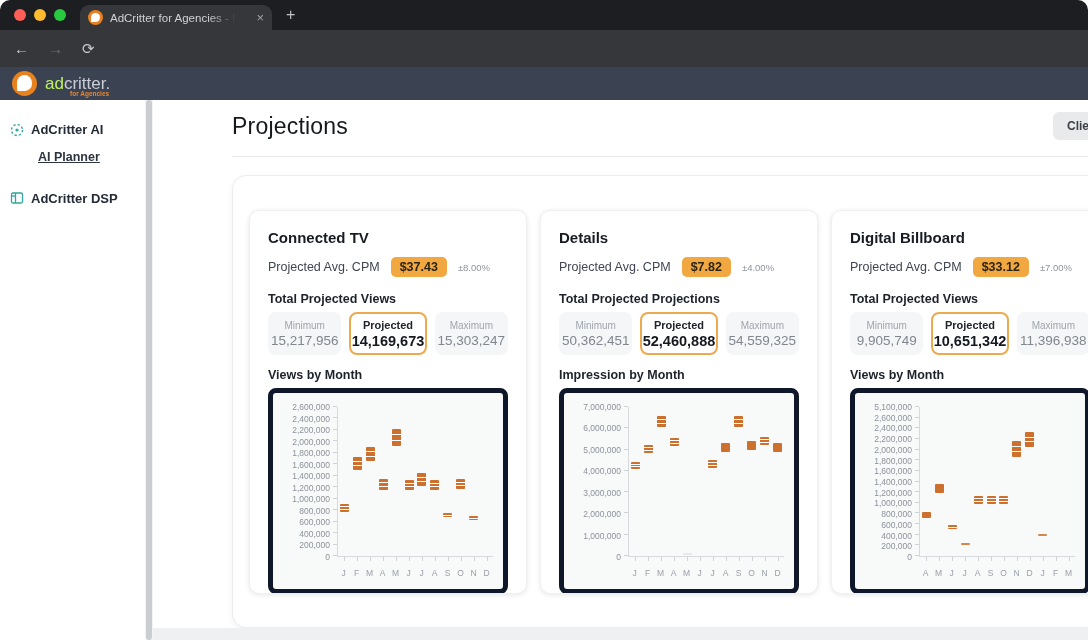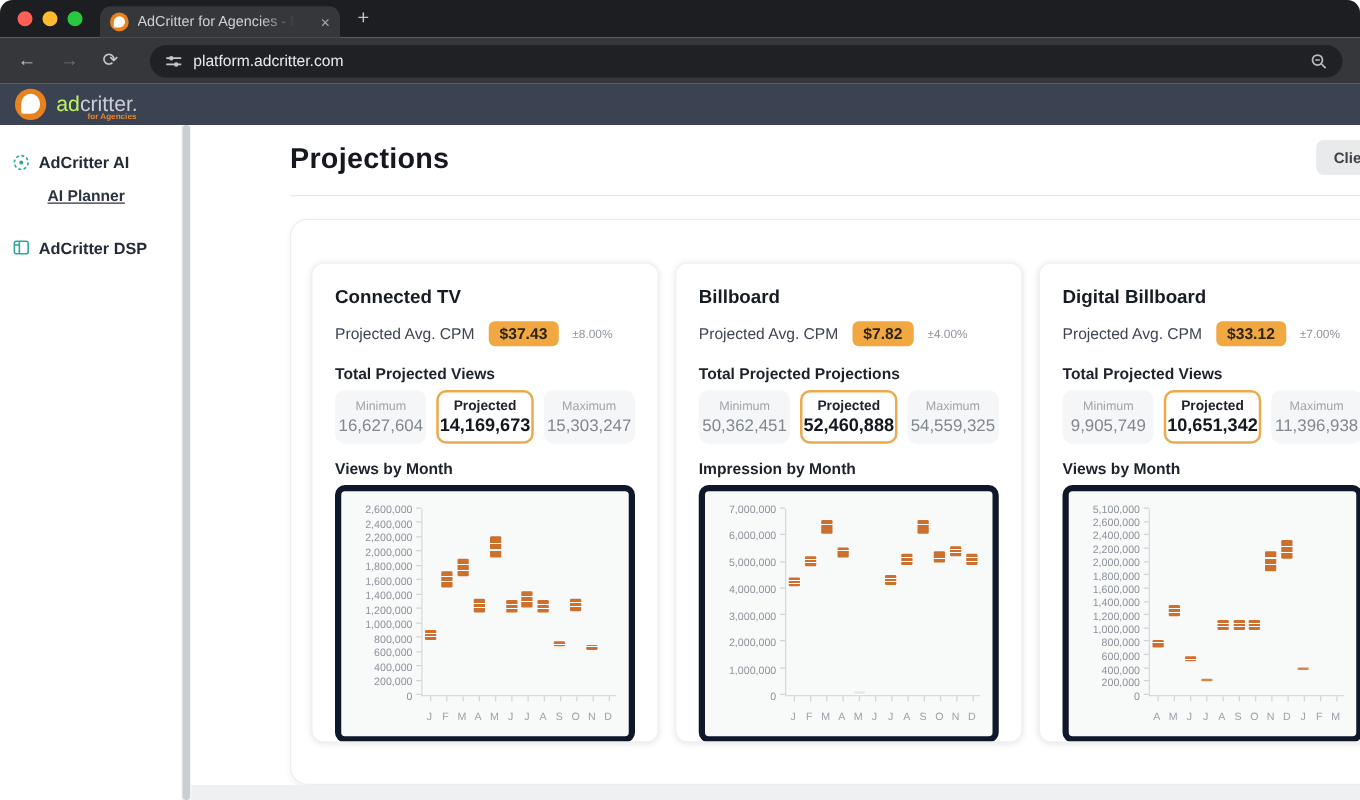--- a/index.html
+++ b/index.html
@@ -54,21 +54,21 @@
   .client-link { margin-top:9px; text-align:right; font-size:10.5px; font-weight:bold; color:#e8872e; }
   .side-section { margin:22px 0 0 10px; }
   .side-title { display:flex; align-items:center; gap:7px; font-size:13px; font-weight:bold; color:#232b36; }
   .side-items { margin:10px 0 0 28px; }
   .side-items .itm { font-size:12.5px; color:#2c3440; margin-bottom:10px; line-height:1.75; }
   .itm.em { font-weight:bold; text-decoration:underline; }
   .ic-db, .ic-ai, .ic-dsp { flex:0 0 14px; }
 
   
   .page-head { position:relative; height:57px; }
-  .page-title { position:absolute; left:79px; top:13px; font-size:23px; font-weight:bold; color:#15181d; letter-spacing:.2px; }
+  .page-title { position:absolute; left:79px; top:13px; font-size:23px; font-weight:normal; color:#15181d; letter-spacing:.2px; }
   .client-btn { position:absolute; left:900px; top:12px; background:#e9eaec; border:none; border-radius:6px;
     padding:7px 14px; font-size:12px; font-weight:600; color:#3c4148; font-family:inherit; white-space:nowrap; }
   .head-divider { position:absolute; left:79px; right:-60px; top:56px; height:1px; background:#e7e8ea; }
 
   
   .panel { position:absolute; left:79px; top:75px; width:908px; height:453px; background:#fff;
     border:1px solid #ebedf0; border-radius:14px; box-shadow:0 2px 6px rgba(16,24,40,.05); }
   .cards { display:flex; gap:13px; padding:34px 16px 0; }
   .card { width:278px; flex:0 0 278px; height:384px; background:#fff; border:1px solid #f0f0f2; border-radius:10px;
     box-shadow:0 1px 5px rgba(20,24,33,.10); padding:18px; overflow:hidden; }
@@ -118,37 +118,20 @@
     <span class="tab-title">AdCritter for Agencies - Mast</span>
     <span class="tab-close">×</span>
   </div>
   <span class="newtab">+</span>
 </div>
 
 <div class="toolbar">
   <span class="nav-ic">←</span>
   <span class="nav-ic fwd">→</span>
   <span class="nav-ic">⟳</span>
-  <div class="urlbar">
-    <svg width="14" height="14" viewBox="0 0 14 14">
-      <g stroke="#c3c6c9" stroke-width="1.4" fill="none">
-        <line x1="1" y1="4.5" x2="13" y2="4.5"></line>
-          <line x1="1" y1="9.5" x2="13" y2="9.5"></line>
-      </g>
-      <circle cx="5" cy="4.5" r="1.8" fill="#c3c6c9"></circle>
-        <circle cx="9" cy="9.5" r="1.8" fill="#c3c6c9"></circle>
-    </svg>
-    <span class="url-text">platform.adcritter.com</span>
-    <span class="url-spacer"></span>
-    <svg width="14" height="14" viewBox="0 0 14 14">
-      <circle cx="6" cy="6" r="4" fill="none" stroke="#b9bcbf" stroke-width="1.4"></circle>
-      <line x1="9.2" y1="9.2" x2="12.5" y2="12.5" stroke="#b9bcbf" stroke-width="1.4"></line>
-      <line x1="4.2" y1="6" x2="7.8" y2="6" stroke="#b9bcbf" stroke-width="1.2"></line>
-    </svg>
-  </div>
 </div>
 
 <div class="appheader">
   <span class="logo-circle"></span>
   <span class="wordmark">
     <span class="wm-ad">ad</span><span class="wm-critter">critter.</span>
     <span class="wm-sub">for Agencies</span>
   </span>
 </div>
 
@@ -199,21 +182,21 @@
           <div class="card-title">Connected TV</div>
           <div class="cpm-row">
             <span class="cpm-label">Projected Avg. CPM</span>
             <span class="cpm-badge">$37.43</span>
             <span class="cpm-var">±8.00%</span>
           </div>
           <div class="total-label">Total Projected Views</div>
           <div class="stats">
             <div class="stat">
               <span class="s-label">Minimum</span>
-              <span class="s-value">16,627,604</span>
+              <span class="s-value">15,217,956</span>
             </div>
             <div class="stat projected">
               <span class="s-label">Projected</span>
               <span class="s-value">14,169,673</span>
             </div>
             <div class="stat">
               <span class="s-label">Maximum</span>
               <span class="s-value">15,303,247</span>
             </div>
           </div>
@@ -285,21 +268,21 @@
                 <span>A</span>
                 <span>S</span>
                 <span>O</span>
                 <span>N</span>
                 <span>D</span>
               </div>
           </div>
         </div>
 
         <div class="card">
-          <div class="card-title">Billboard</div>
+          <div class="card-title">Details</div>
           <div class="cpm-row">
             <span class="cpm-label">Projected Avg. CPM</span>
             <span class="cpm-badge">$7.82</span>
             <span class="cpm-var">±4.00%</span>
           </div>
           <div class="total-label">Total Projected Projections</div>
           <div class="stats">
             <div class="stat">
               <span class="s-label">Minimum</span>
               <span class="s-value">50,362,451</span>

